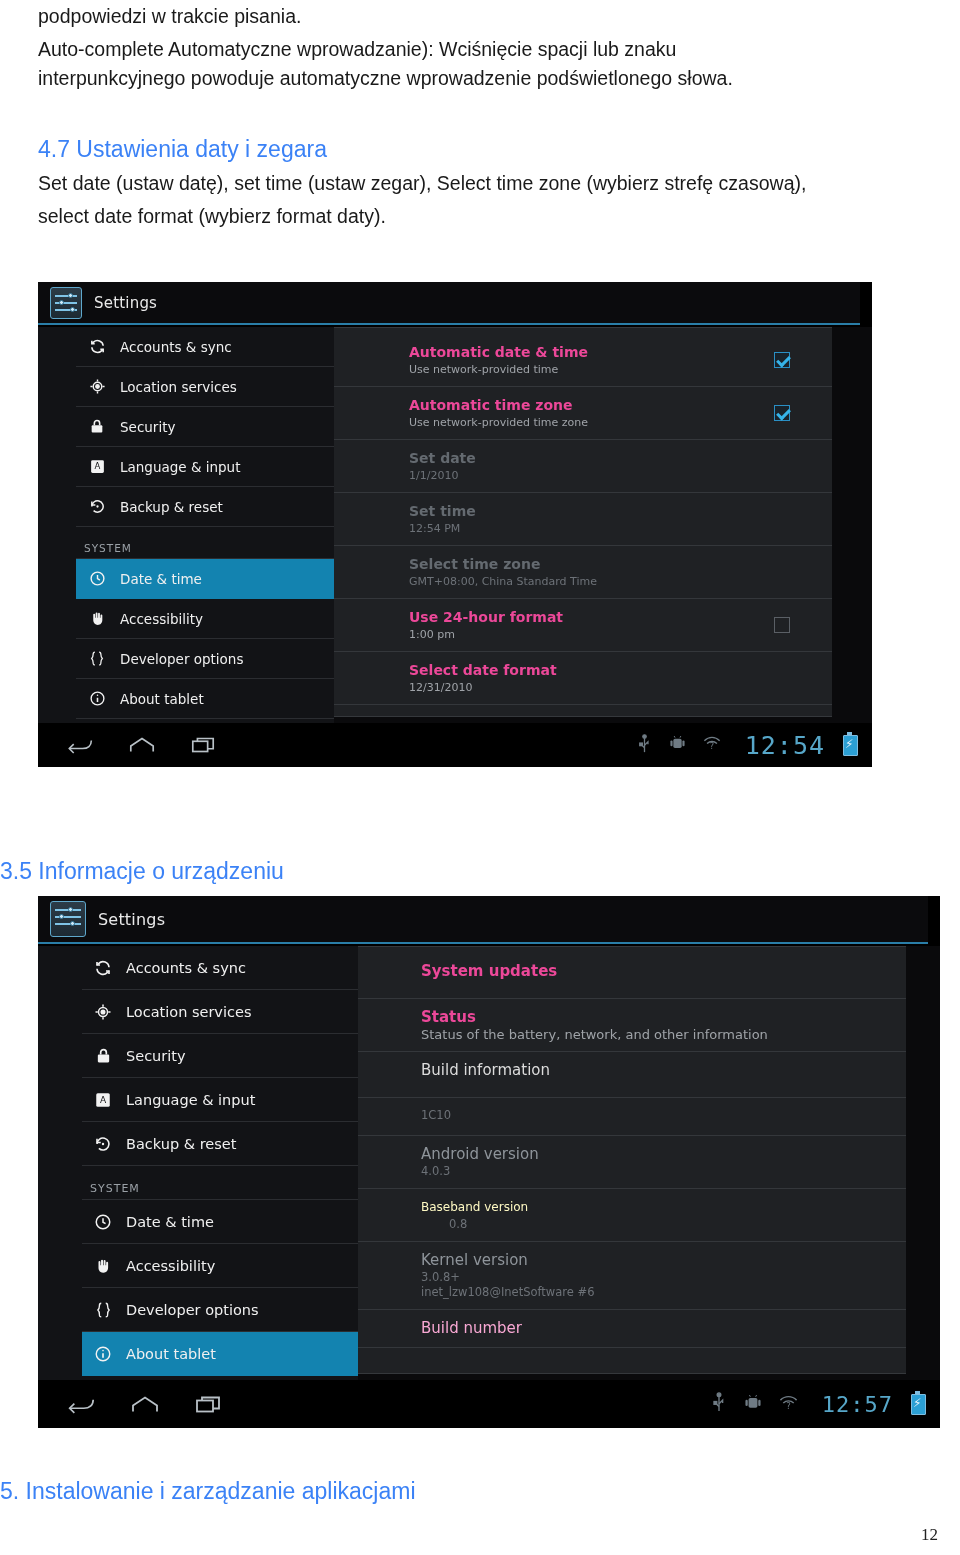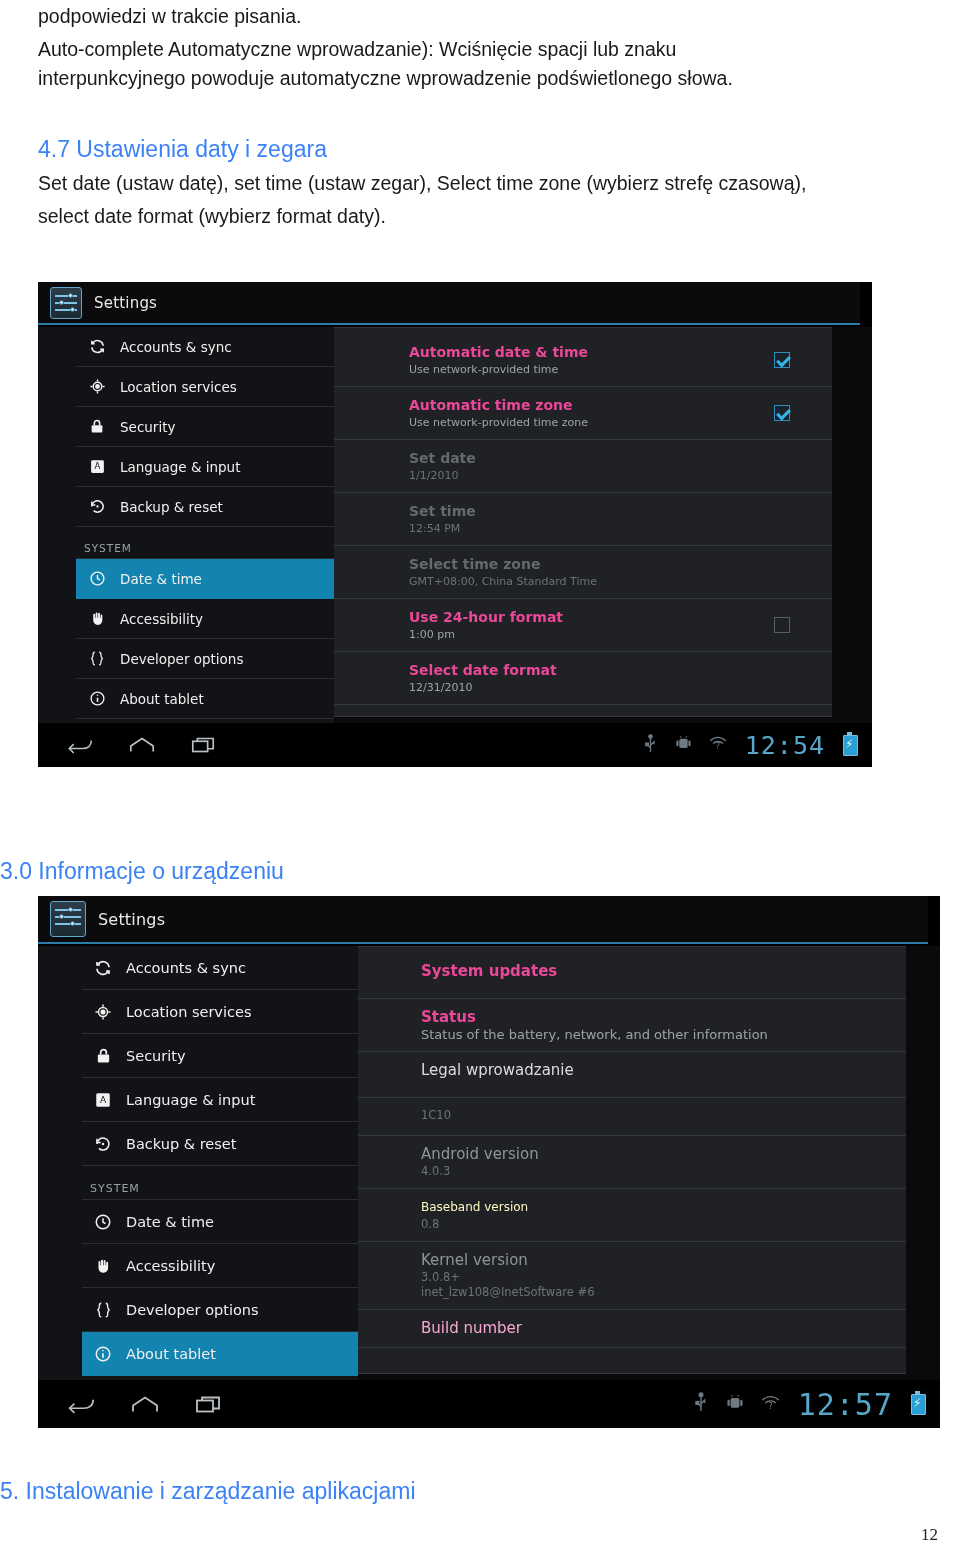--- a/index.html
+++ b/index.html
@@ -229,20 +229,21 @@
     align-items: center;
     gap: 18px;
     margin-right: 14px;
     color: #6f7b84;
   }
   .clock {
     font-family: "DejaVu Sans Mono", monospace;
     font-size: 25px;
     color: #57a7c9;
     letter-spacing: 1px;
+    margin-left: 6px;
   }
   .battery {
     width: 13px; height: 19px;
     border: 1px solid #7fbde0;
     background: #2b9fd4;
     position: relative;
     border-radius: 1px;
   }
   .battery::before {
     content: "";
@@ -264,21 +265,21 @@
 <body>
 
 <div class="doc-text" style="left:38px; top:-4px;">podpowiedzi w trakcie pisania.</div>
 <div class="doc-text" style="left:38px; top:29px;">Auto-complete Automatyczne wprowadzanie): Wciśnięcie spacji lub znaku</div>
 <div class="doc-text" style="left:38px; top:58px;">interpunkcyjnego powoduje automatyczne wprowadzenie podświetlonego słowa.</div>
 
 <div class="doc-heading" style="left:38px; top:129px;">4.7 Ustawienia daty i zegara</div>
 <div class="doc-text" style="left:38px; top:163px;">Set date (ustaw datę), set time (ustaw zegar), Select time zone (wybierz strefę czasową),</div>
 <div class="doc-text" style="left:38px; top:196px;">select date format (wybierz format daty).</div>
 
-<div class="doc-heading" style="left:0px; top:851px;">3.0 Informacje o urządzeniu</div>
+<div class="doc-heading" style="left:0px; top:851px;">3.5 Informacje o urządzeniu</div>
 <div class="doc-heading" style="left:0px; top:1471px;">5.    Instalowanie i zarządzanie aplikacjami</div>
 <div class="page-number">12</div>
 
 <div class="android" style="left:38px; top:282px; width:834px; height:485px;">
 
   <div class="sysbar-top">
     <div class="app-icon">
       <i></i>
         <i></i>
         <i></i>
@@ -608,35 +609,35 @@
       <div class="pref" style="padding-left:66px;min-height:46px;">
         <div class="pt" style="font-size:15px;">System updates</div>
       </div>
 
       <div class="pref" style="padding-left:66px;">
         <div class="pt" style="font-size:15px;">Status</div>
         <div class="ps" style="font-size:13px;">Status of the battery, network, and other information</div>
       </div>
 
       <div class="pref plain" style="padding-left:66px;min-height:46px;">
-        <div class="pt" style="font-size:15px;">Legal wprowadzanie</div>
+        <div class="pt" style="font-size:15px;">Build information</div>
       </div>
 
       <div class="pref dim" style="padding-left:66px;">
         <div class="ps" style="font-size:11.5px;">1C10</div>
       </div>
 
       <div class="pref dim" style="padding-left:66px;">
         <div class="pt" style="font-size:15px;font-weight:normal;color:#8e949a;">Android version</div>
         <div class="ps" style="font-size:11.5px;">4.0.3</div>
       </div>
 
       <div class="pref dim" style="padding-left:66px;">
         <div class="pt" style="font-size:12px;font-weight:normal;color:#fef9c3;">Baseband version</div>
-        <div class="ps" style="font-size:11.5px;">0.8</div>
+        <div class="ps" style="font-size:11.5px;margin-left:28px;">0.8</div>
       </div>
 
       <div class="pref dim" style="padding-left:66px;">
         <div class="pt" style="font-size:15px;font-weight:normal;color:#8e949a;">Kernel version</div>
         <div class="ps" style="font-size:11.5px;white-space:pre-line;">3.0.8+
 inet_lzw108@InetSoftware #6</div>
       </div>
 
       <div class="pref dim" style="padding-left:66px;">
         <div class="pt" style="font-size:15px;font-weight:normal;color:#f9a8d4;">Build number</div>
@@ -683,17 +684,17 @@
           <path d="M6 3.6l-1-2M12 3.6l1-2" stroke="currentColor" stroke-width="1.1"></path>
         </svg>
       </span>
       <span>
         <svg width="19" height="17" viewBox="0 0 20 16" fill="none" stroke="currentColor" stroke-width="1.5">
           <path d="M1.5 5.5C4 3 7 1.8 10 1.8s6 1.2 8.5 3.7"></path>
           <path d="M4.5 8.6C6.1 7.1 8 6.3 10 6.3s3.9.8 5.5 2.3"></path>
           <text x="10" y="15" font-size="9" font-family="DejaVu Sans" text-anchor="middle" fill="currentColor" stroke="none">?</text>
         </svg>
       </span>
-      <span class="clock" style="font-size:30px;">12:57</span>
+      <span class="clock" style="font-size:22px;">12:57</span>
       <span class="battery"></span>
     </div>
   </div>
 </div>
 
 </body></html>

